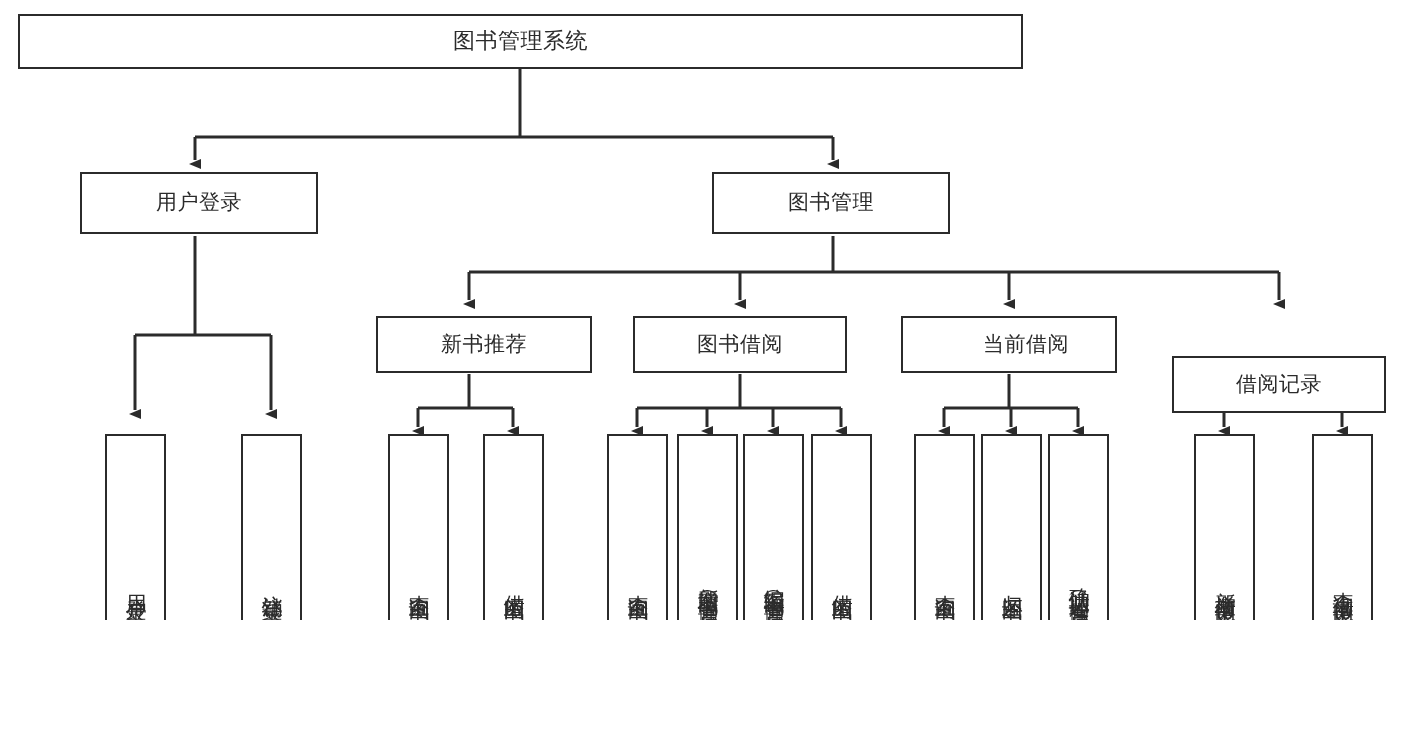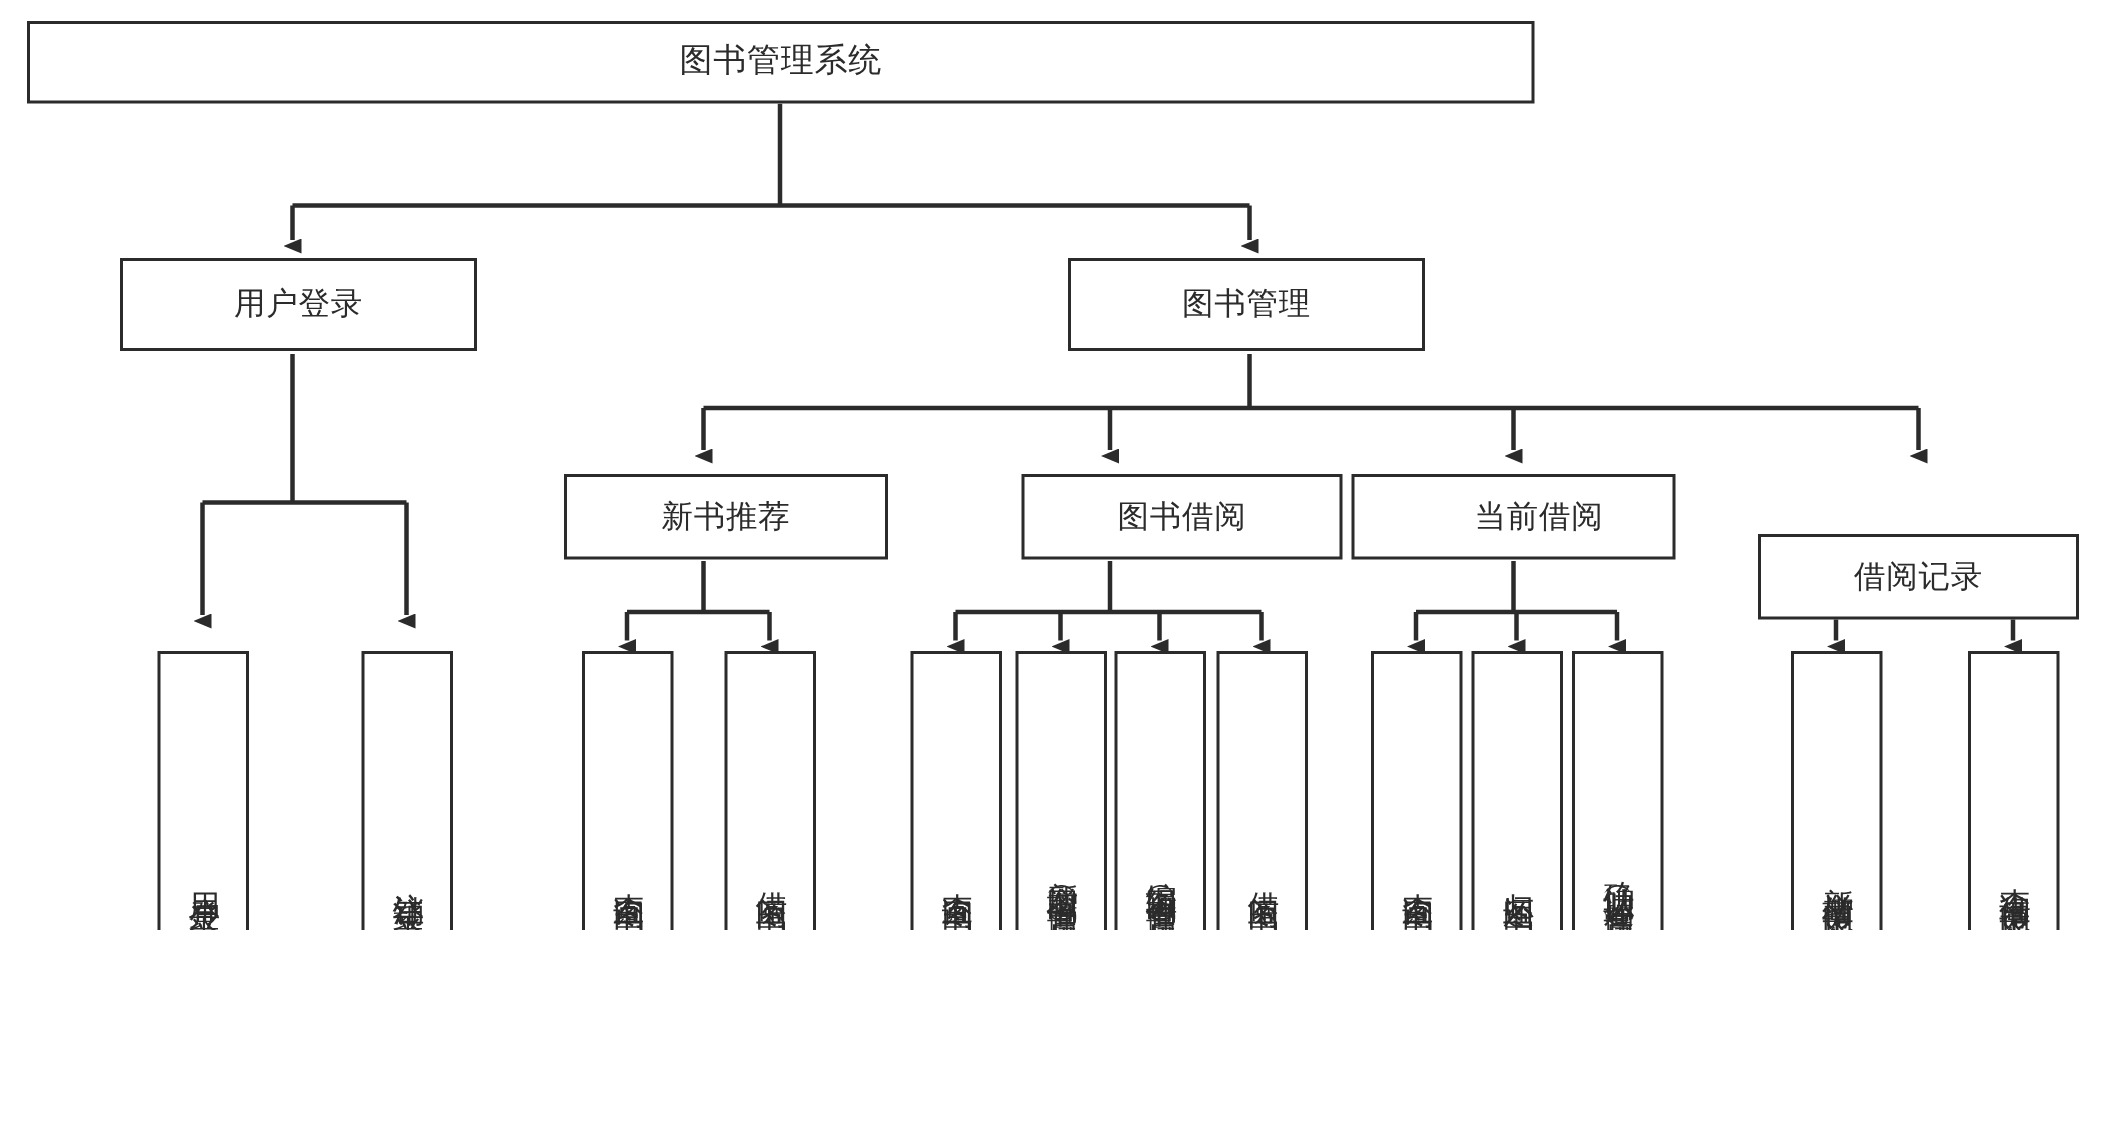--- a/index.html
+++ b/index.html
@@ -127,21 +127,21 @@
   <div class="node h" style="left:80px; top:172px; width:238px; height:62px;">
     <span>用户登录</span>
   </div>
   <div class="node h" style="left:712px; top:172px; width:238px; height:62px;justify-content:center;">
     <span>图书管理</span>
   </div>
 
   <div class="node h" style="left:376px; top:316px; width:216px; height:57px;">
     <span>新书推荐</span>
   </div>
-  <div class="node h" style="left:633px; top:316px; width:214px; height:57px;margin-left:48px;">
+  <div class="node h" style="left:633px; top:316px; width:214px; height:57px;">
     <span>图书借阅</span>
   </div>
   <div class="node h" style="left:901px; top:316px; width:216px; height:57px;padding-left:34px;">
     <span>当前借阅</span>
   </div>
   <div class="node h" style="left:1172px; top:316px; width:214px; height:57px;margin-top:40px;">
     <span>借阅记录</span>
   </div>
 
   <div class="node v" style="left:105px; top:434px; width:61px; height:300px;">

